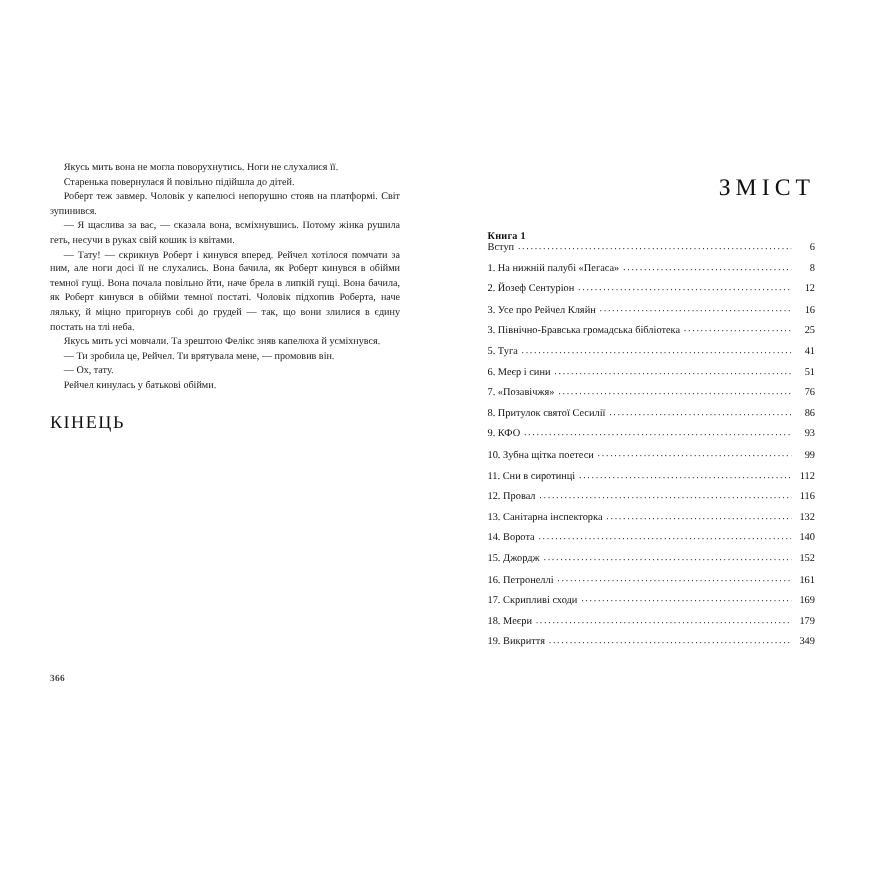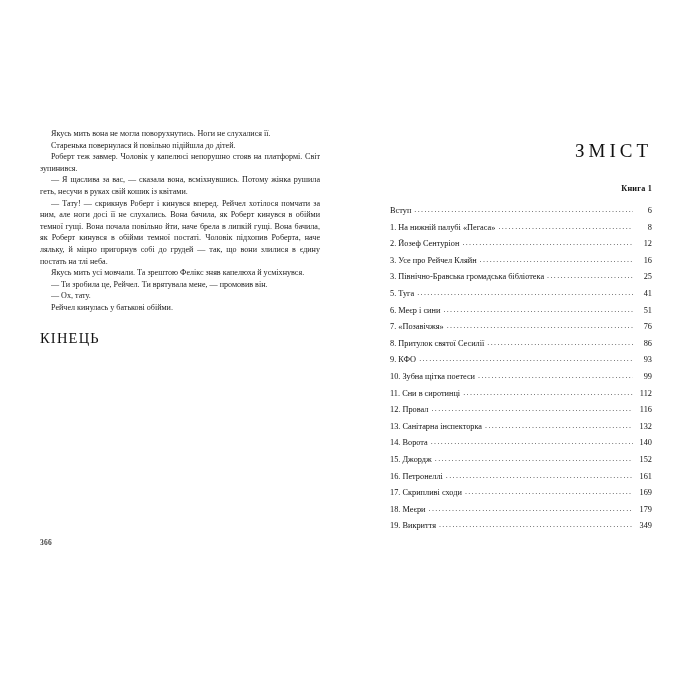--- a/index.html
+++ b/index.html
@@ -72,24 +72,23 @@
 
   .toc-title {
     text-align: right;
     font-size: 19px;
     letter-spacing: 4px;
     margin-bottom: 22px;
     color: #111;
   }
 
   .toc-booktitle {
-    text-align: right;
+    text-align: left;
     font-size: 8.2px;
     font-weight: bold;
-    margin-bottom: 13px;
     letter-spacing: 0.2px;
     color: #111;
   }
 
   .toc-list {
     margin: 0;
     padding: 0;
     list-style: none;
   }
 

